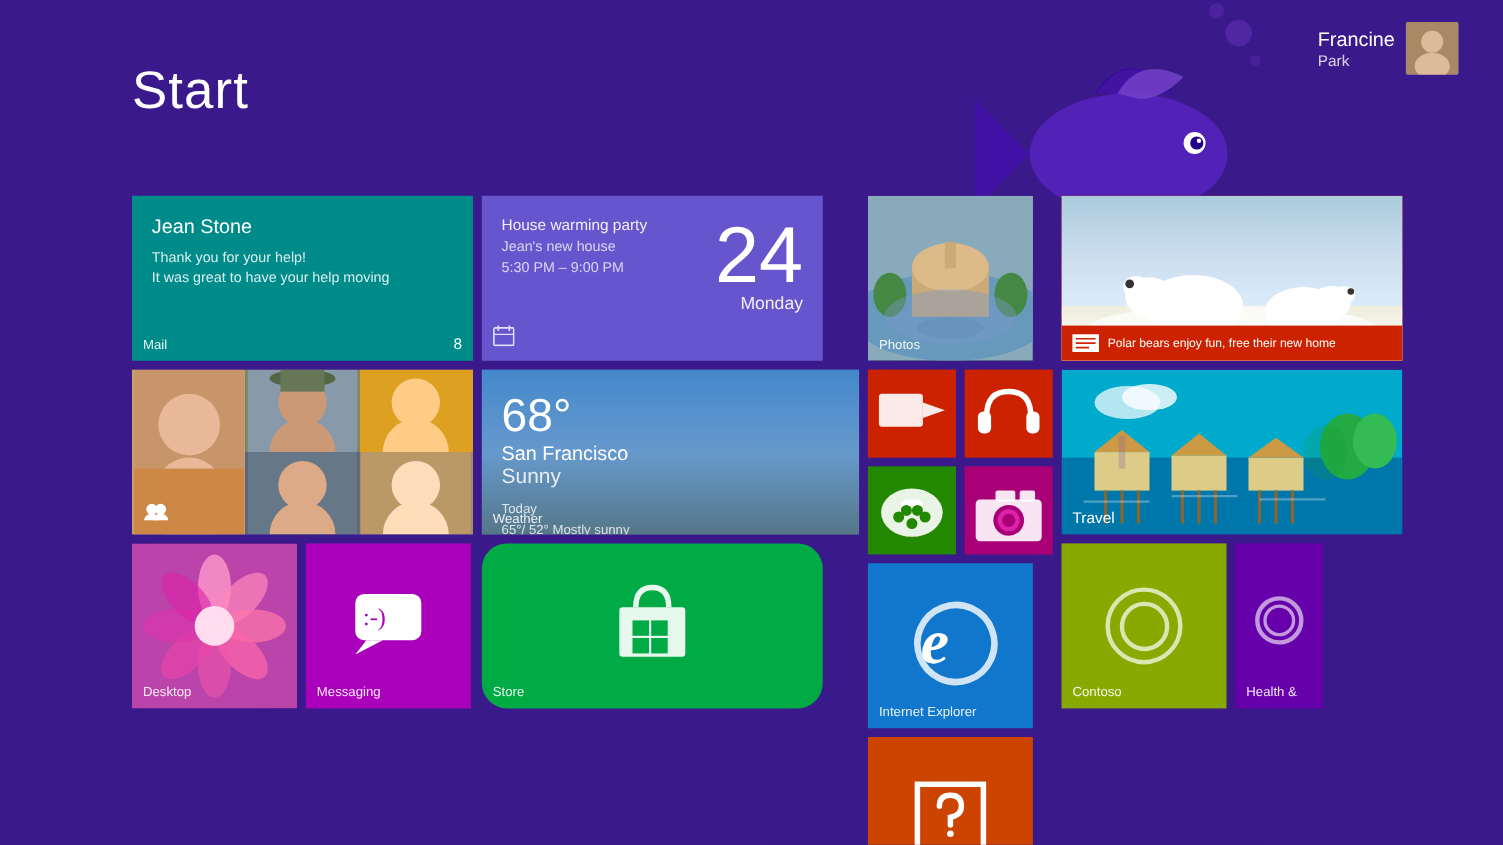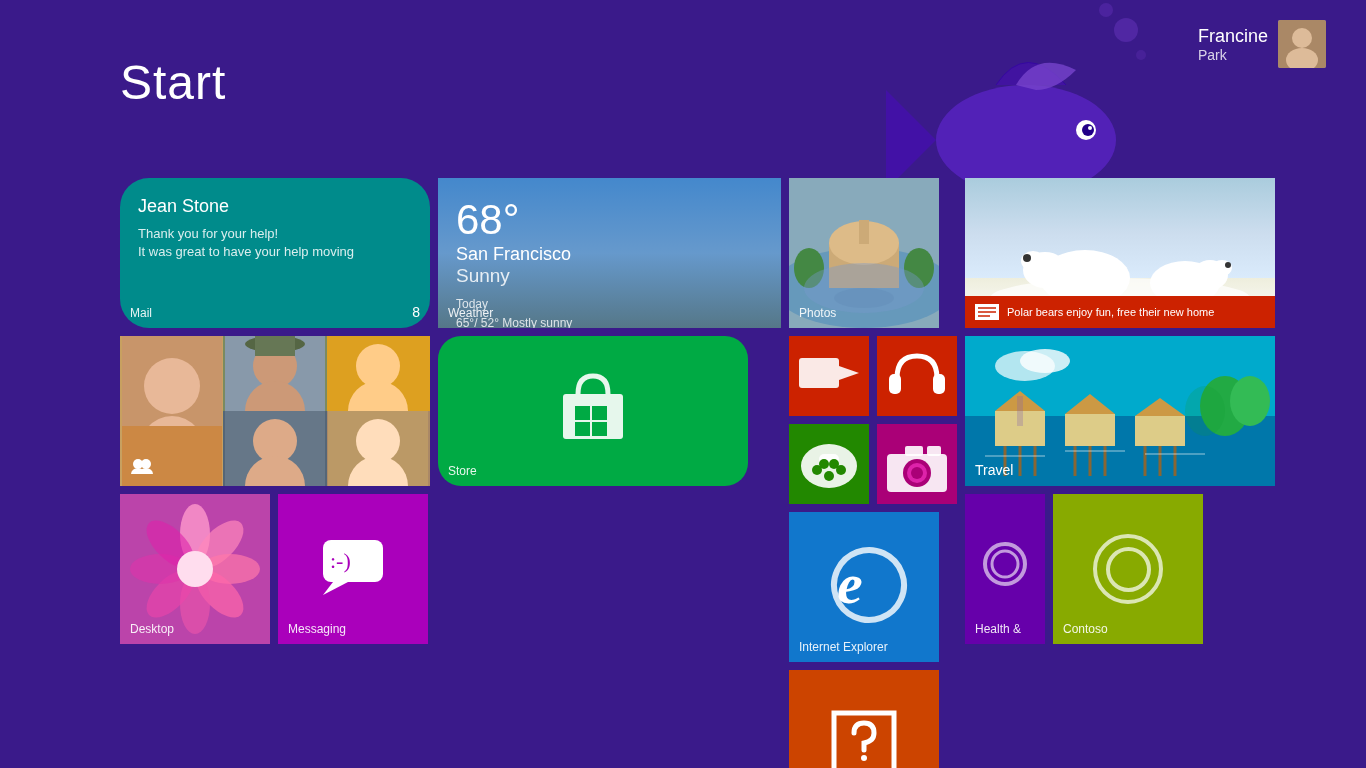--- a/index.html
+++ b/index.html
@@ -457,21 +457,21 @@
       <circle cx="24" cy="18" r="10" fill="#ddbb99"></circle>
       <ellipse cx="24" cy="40" rx="16" ry="12" fill="#ddbb99"></ellipse>
     </svg>
   </div>
 </div>
 
 <div class="tiles-container">
 
   <div class="tile-col">
 
-    <div class="tile tile-mail" style="background-color:#008b8b;border-radius:29px;">
+    <div class="tile tile-mail" style="background-color:#008b8b;">
       <div class="mail-sender">Jean Stone</div>
       <div class="mail-content">
         <span>Thank you for your help!</span><br>
         <span>It was great to have your help moving</span>
       </div>
       <div class="mail-app-label tile-label">Mail</div>
       <div class="mail-count">8</div>
     </div>
 
     <div class="tile tile-people" style="position:relative;">
@@ -558,20 +558,39 @@
             <text x="12" y="33" font-size="22" fill="#aa00bb" font-family="serif">:-)</text>
           </svg>
         </div>
         <div class="tile-label">Messaging</div>
       </div>
     </div>
   </div>
 
   <div class="tile-col">
 
+    <div class="tile tile-calendar" style="background-color:#6655cc;">
+      <div class="cal-info">
+        <div class="cal-event-title">House warming party</div>
+        <div class="cal-event-subtitle">Jean's new house</div>
+        <div class="cal-event-time">5:30 PM – 9:00 PM</div>
+      </div>
+      <div style="text-align:right;">
+        <div class="cal-number">24</div>
+        <div class="cal-day">Monday</div>
+      </div>
+      <div style="position:absolute; bottom:8px; left:10px;">
+        <svg width="20" height="20" viewBox="0 0 20 20" fill="white" opacity="0.8">
+          <rect x="1" y="3" width="18" height="16" rx="1" ry="1" stroke="white" stroke-width="1.5" fill="none"></rect>
+          <line x1="5" y1="1" x2="5" y2="6" stroke="white" stroke-width="1.5"></line>
+          <line x1="15" y1="1" x2="15" y2="6" stroke="white" stroke-width="1.5"></line>
+          <line x1="1" y1="9" x2="19" y2="9" stroke="white" stroke-width="1"></line>
+        </svg>
+      </div>
+    </div>
 
     <div class="tile tile-weather" style="background:linear-gradient(to bottom, #4488cc 0%, #6699cc 50%, #557788 100%);">
       <div style="display:flex; gap:16px;">
         <div>
           <div class="weather-temp">68°</div>
           <div class="weather-city">San Francisco</div>
           <div class="weather-condition">Sunny</div>
           <div class="weather-details">
             <span>Today</span><br>
             <span>65°/ 52° Mostly sunny</span><br>
@@ -780,33 +799,33 @@
 
         <line x1="20" y1="120" x2="80" y2="120" stroke="white" stroke-width="2" opacity="0.3"></line>
         <line x1="100" y1="115" x2="160" y2="115" stroke="white" stroke-width="2" opacity="0.3"></line>
         <line x1="180" y1="118" x2="240" y2="118" stroke="white" stroke-width="2" opacity="0.3"></line>
       </svg>
       <div class="travel-overlay">Travel</div>
     </div>
 
     <div class="tile-row">
 
+      <div class="tile tile-contoso">
+        <div class="contoso-icon">
+          <div class="contoso-inner"></div>
+        </div>
+        <div class="tile-label">Contoso</div>
+      </div>
+
       <div class="tile tile-health" style="background-color:#6600aa; width:80px; height:150px;">
         <div style="display:flex; flex-direction:column; align-items:center; justify-content:center; height:100%;">
           <svg width="50" height="60" viewBox="0 0 50 60">
 
             <circle cx="25" cy="25" r="20" fill="none" stroke="rgba(255,255,255,0.6)" stroke-width="4"></circle>
             <circle cx="25" cy="25" r="13" fill="none" stroke="rgba(255,255,255,0.6)" stroke-width="3"></circle>
           </svg>
         </div>
         <div class="tile-label">Health &amp;</div>
       </div>
-
-      <div class="tile tile-contoso">
-        <div class="contoso-icon">
-          <div class="contoso-inner"></div>
-        </div>
-        <div class="tile-label">Contoso</div>
-      </div>
     </div>
   </div>
 
 </div>
 
 </body></html>

